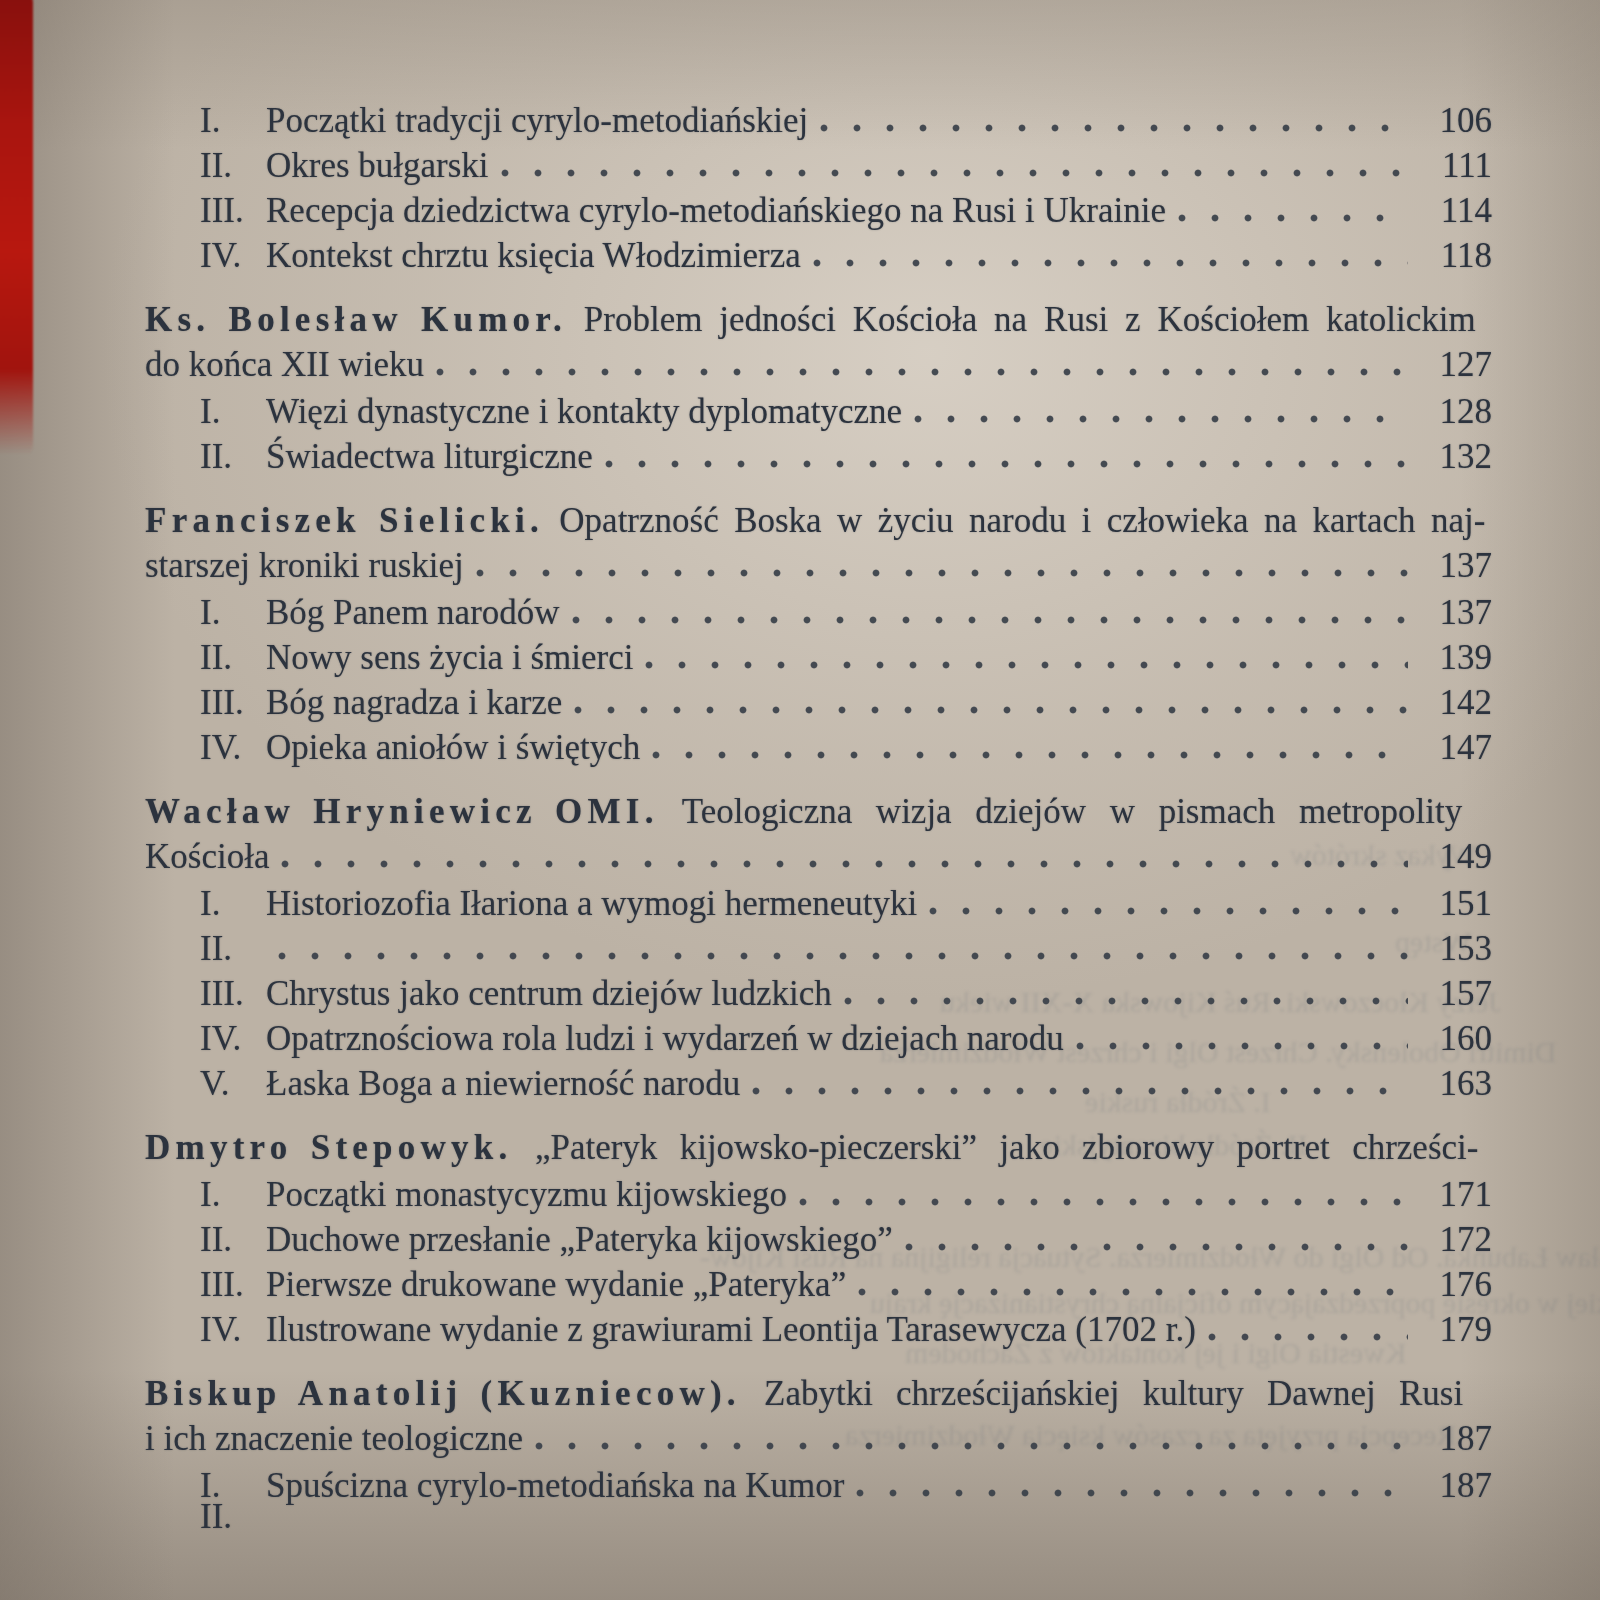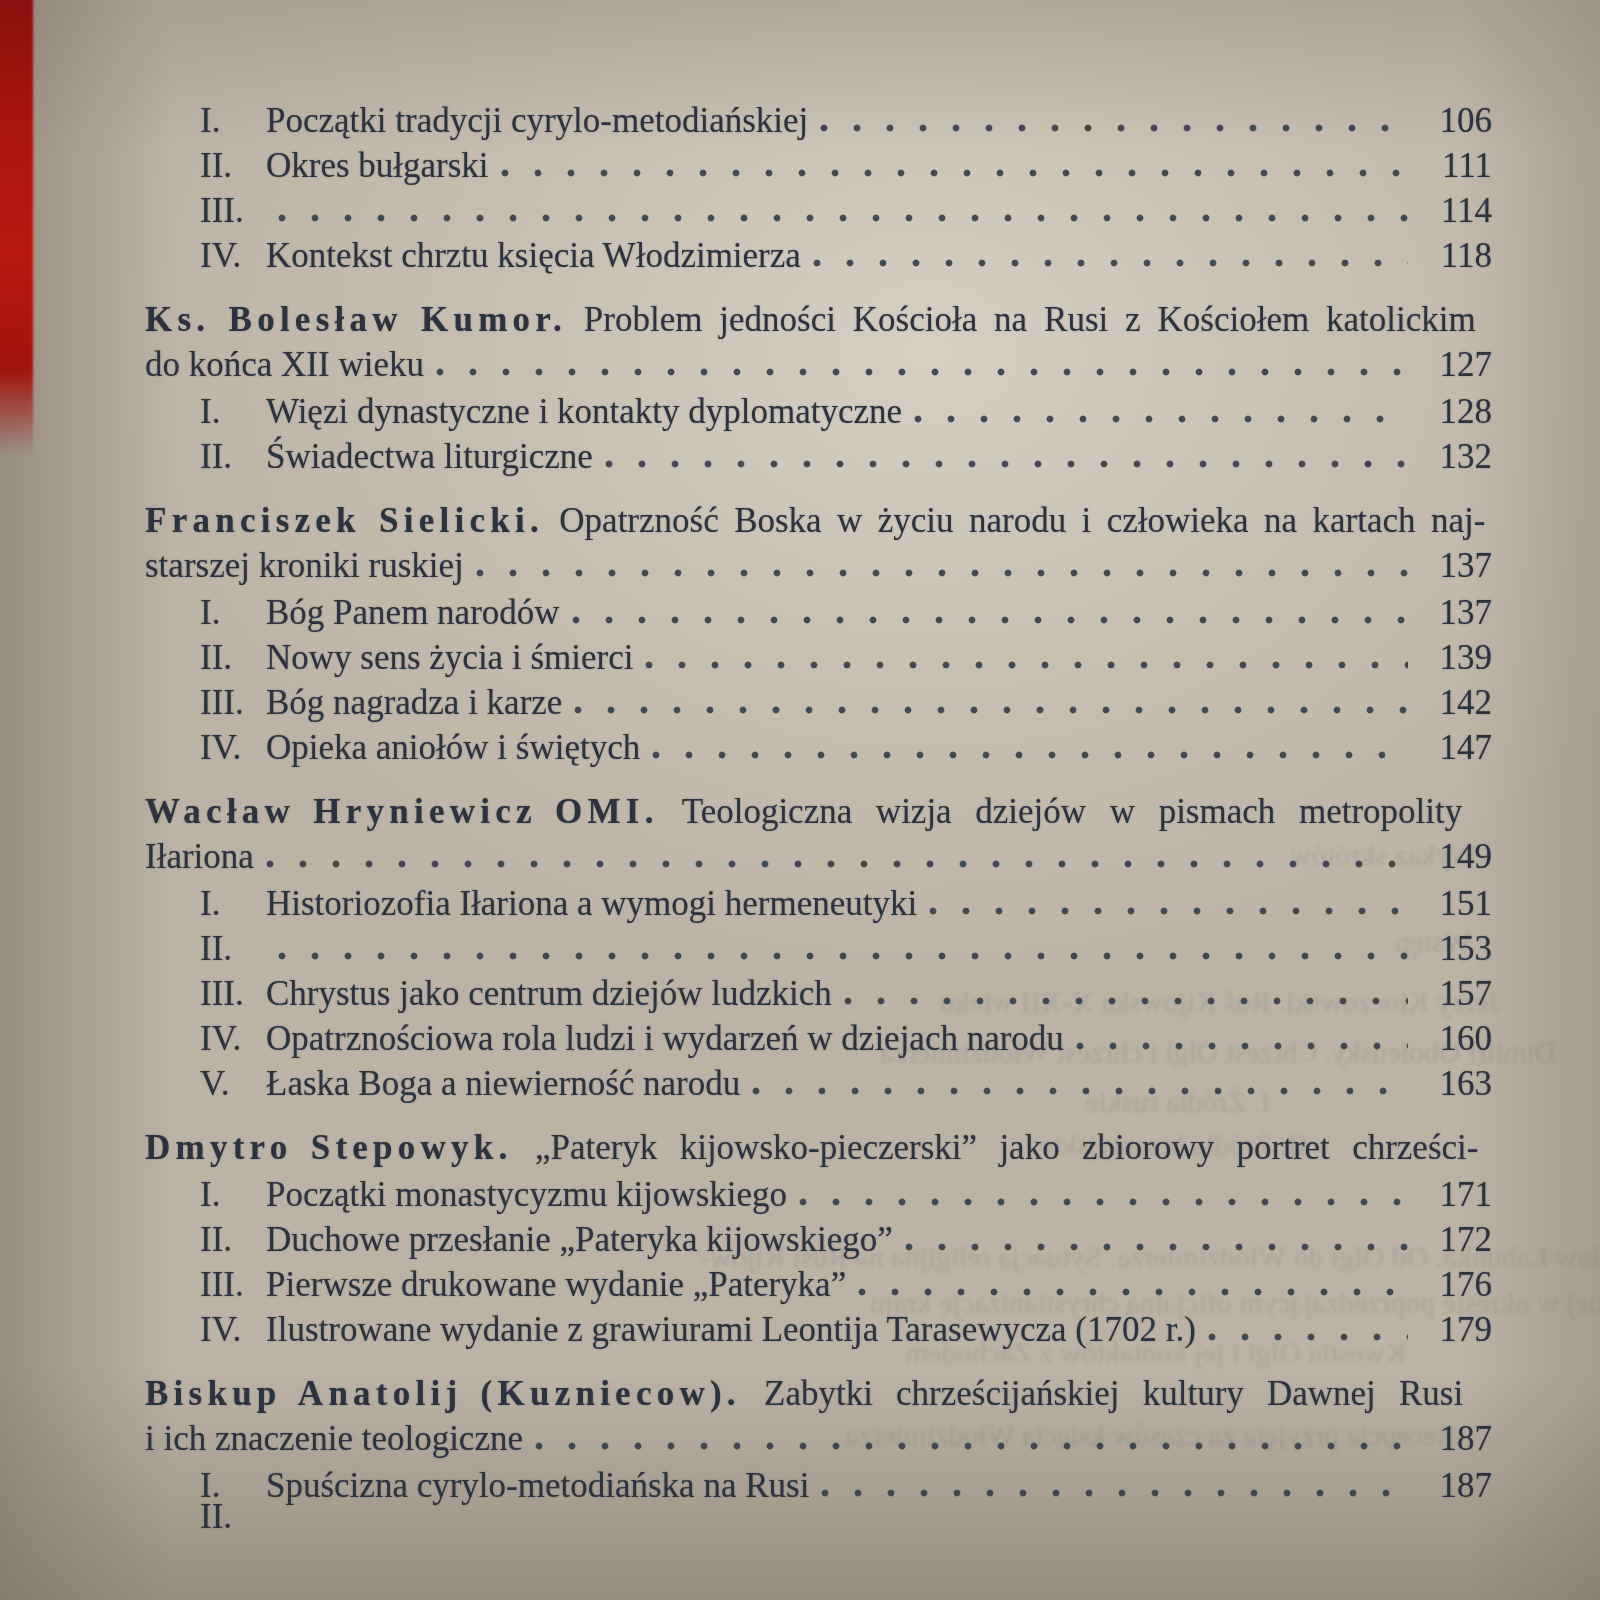--- a/index.html
+++ b/index.html
@@ -72,20 +72,21 @@
           <span class="pagenum">106</span>
         </div>
         <div class="row item-row">
           <span class="numeral">II.</span>
           <span class="itext">Okres bułgarski</span>
           <span class="leader"></span>
           <span class="pagenum">111</span>
         </div>
         <div class="row item-row">
           <span class="numeral">III.</span>
+          <span class="itext">Recepcja dziedzictwa cyrylo-metodiańskiego na Rusi i Ukrainie</span>
           <span class="leader"></span>
           <span class="pagenum">114</span>
         </div>
         <div class="row item-row">
           <span class="numeral">IV.</span>
           <span class="itext">Kontekst chrztu księcia Włodzimierza</span>
           <span class="leader"></span>
           <span class="pagenum">118</span>
         </div>
       </div>
@@ -142,21 +143,21 @@
           <span class="numeral">IV.</span>
           <span class="itext">Opieka aniołów i świętych</span>
           <span class="leader"></span>
           <span class="pagenum">147</span>
         </div>
       </div>
     </section>
     <section class="toc-section">
       <div class="hline1"><span class="fitline" style="word-spacing: 14.89px;"><span class="author">Wacław Hryniewicz OMI.</span><span class="title"> Teologiczna wizja dziejów w pismach metropolity</span></span></div>
       <div class="row cont-row">
-        <span class="cont-text">Iłariona</span>
+        <span class="cont-text">Kościoła</span>
         <span class="leader"></span>
         <span class="pagenum">149</span>
       </div>
       <div class="items">
         <div class="row item-row">
           <span class="numeral">I.</span>
           <span class="itext">Historiozofia Iłariona a wymogi hermeneutyki</span>
           <span class="leader"></span>
           <span class="pagenum">151</span>
         </div>
@@ -217,21 +218,21 @@
     <section class="toc-section">
       <div class="hline1"><span class="fitline" style="word-spacing: 14.41px; text-align: right;"><span class="author">Biskup Anatolij (Kuzniecow).</span><span class="title"> Zabytki chrześcijańskiej kultury Dawnej Rusi</span></span></div>
       <div class="row cont-row">
         <span class="cont-text">i ich znaczenie teologiczne</span>
         <span class="leader"></span>
         <span class="pagenum">187</span>
       </div>
       <div class="items">
         <div class="row item-row">
           <span class="numeral">I.</span>
-          <span class="itext">Spuścizna cyrylo-metodiańska na Rusi</span>
+          <span class="itext">Spuścizna cyrylo-metodiańska na Kumor</span>
           <span class="leader"></span>
           <span class="pagenum">187</span>
         </div>
         <div class="row item-row cutoff">
           <span class="numeral">II.</span>
           <span class="itext"></span>
         </div>
       </div>
     </section>
   </main>

